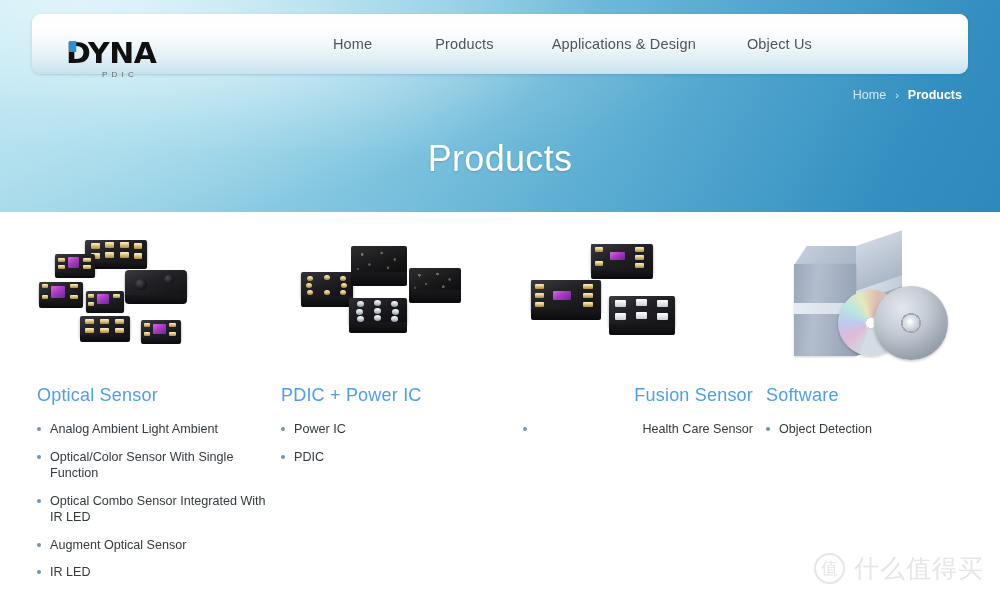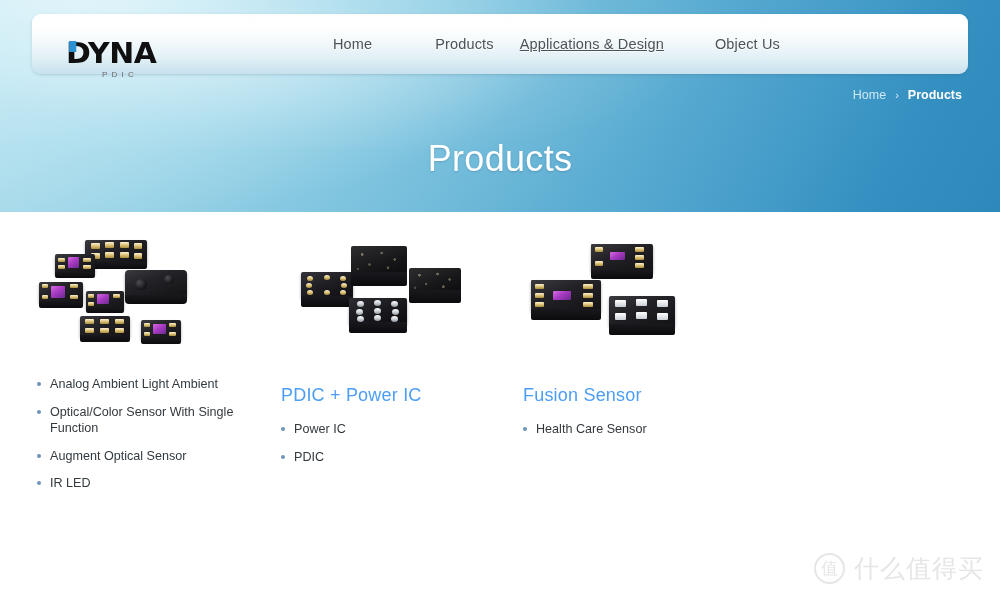--- a/index.html
+++ b/index.html
@@ -97,21 +97,21 @@
     color: #4c5358;
     font-size: 14.5px;
     letter-spacing: 0.15px;
     padding: 6px 0;
     cursor: pointer;
     white-space: nowrap;
     text-shadow: 0 1px 0 rgba(255,255,255,0.7);
   }
   .nav-item:nth-child(1) { margin-left: 31px; }
   .nav-item:nth-child(2) { margin-left: 63px; }
-  .nav-item:nth-child(3) { margin-left: 26px; text-decoration: underline; }
+  .nav-item:nth-child(3) { margin-left: 58px; }
   .nav-item:nth-child(4) { margin-left: 51px; }
   .nav-item:nth-child(5) { margin-left: 52px; }
 
   
   .breadcrumb {
     position: absolute;
     right: 38px; top: 88px;
     display: flex;
     align-items: center;
     gap: 9px;
@@ -132,21 +132,21 @@
     color: #ffffff;
     letter-spacing: 0.3px;
     text-shadow: 0 1px 2px rgba(20,70,105,0.25);
   }
 
   
   .content { position: absolute; left: 0; top: 212px; width: 1000px; height: 387px; }
   .column { position: absolute; top: 0; }
   .col-0 { left: 37px;  width: 230px; }
   .col-1 { left: 281px; width: 230px; }
-  .col-2 { left: 523px; width: 230px; }
+  .col-2 { left: 523px; width: 230px; text-align: right; }
   .col-3 { left: 766px; width: 215px; }
 
   .prod-figure {
     height: 125px;
     margin-top: 24px;
     position: relative;
   }
   .prod-heading {
     font-size: 18px;
     color: #4c9ef4;
@@ -406,23 +406,25 @@
         <div class="chip-body" style="left:0; top:0; width:40px; height:20px;"></div>
         <div class="chip-side" style="left:0; top:18px; width:40px; height:6px;"></div>
         <div class="die" style="left:12px; top:4px; width:13px; height:10px;"></div>
         <div class="pad" style="left:3px;  top:3px; width:6px; height:4px;"></div>
         <div class="pad" style="left:3px;  top:12px; width:6px; height:4px;"></div>
         <div class="pad" style="left:28px; top:3px; width:7px; height:4px;"></div>
         <div class="pad" style="left:28px; top:12px; width:7px; height:4px;"></div>
       </div>
     </div>
 
+    <div class="prod-heading">Optical Sensor</div>
     <ul class="prod-list">
       <li>Analog Ambient Light Ambient</li>
       <li>Optical/Color Sensor With Single Function</li>
+      <li>Optical Combo Sensor Integrated With IR LED</li>
       <li>Augment Optical Sensor</li>
       <li>IR LED</li>
     </ul>
   </div>
 
   <div class="column col-1">
     <div class="prod-figure">
       <div class="chip" style="left:20px; top:36px; width:52px; height:38px;">
         <div class="chip-body" style="left:0; top:0; width:52px; height:26px; background:linear-gradient(160deg,#33333a 0%,#1d1d22 50%,#0e0e12 100%);"></div>
         <div class="chip-side" style="left:0; top:24px; width:52px; height:11px;"></div>
@@ -501,18 +503,36 @@
         <div class="pad" style="left:48px; top:17px; width:11px; height:7px; background:linear-gradient(180deg,#ffffff,#c9ced5);"></div>
       </div>
     </div>
 
     <div class="prod-heading">Fusion Sensor</div>
     <ul class="prod-list">
       <li>Health Care Sensor</li>
     </ul>
   </div>
 
+  <div class="column col-3">
+    <div class="prod-figure">
+      <div class="sw-wrap">
+        <div class="sw-box-top"></div>
+        <div class="sw-box-right"></div>
+        <div class="sw-box-front"></div>
+        <div class="sw-stripe2"></div>
+        <div class="sw-stripe"></div>
+        <div class="cd cd-rainbow"></div>
+        <div class="cd cd-gray"></div>
+      </div>
+    </div>
+
+    <div class="prod-heading">Software</div>
+    <ul class="prod-list">
+      <li>Object Detection</li>
+    </ul>
+  </div>
 </div>
 
 <div class="watermark">
   <div class="wm-circle">值</div>
   <div class="wm-text">什么值得买</div>
 </div>
 
 </body></html>

